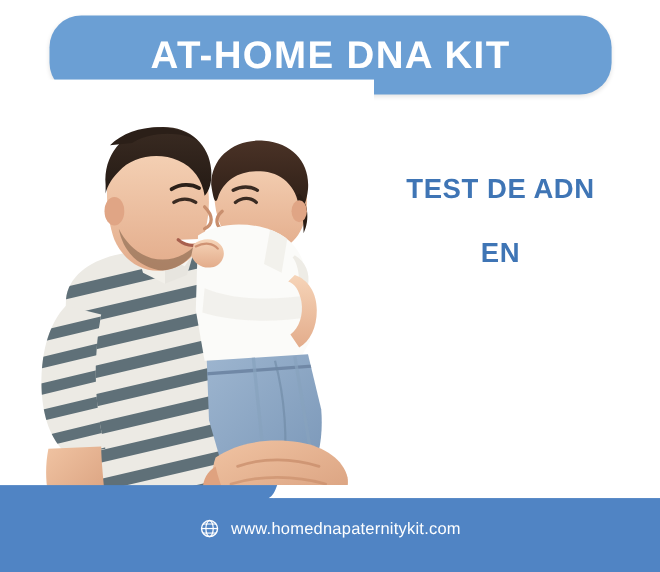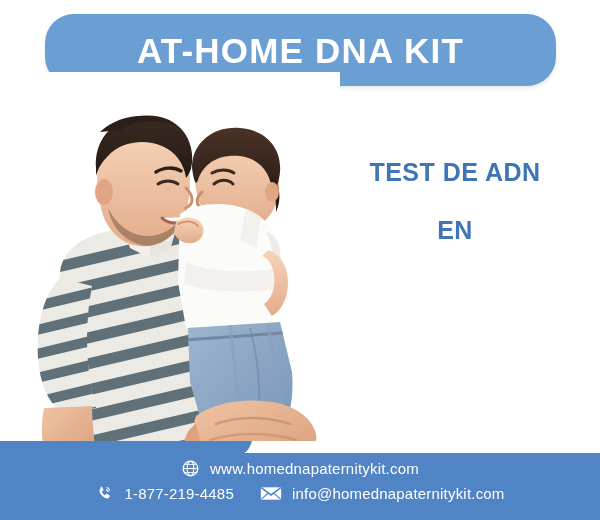--- a/index.html
+++ b/index.html
@@ -303,40 +303,15 @@
           <circle cx="12" cy="12" r="9.2" fill="none" stroke="#ffffff" stroke-width="1.6"></circle>
           <ellipse cx="12" cy="12" rx="4.2" ry="9.2" fill="none" stroke="#ffffff" stroke-width="1.4"></ellipse>
           <line x1="2.8" y1="12" x2="21.2" y2="12" stroke="#ffffff" stroke-width="1.4"></line>
           <line x1="4.2" y1="6.8" x2="19.8" y2="6.8" stroke="#ffffff" stroke-width="1.2"></line>
           <line x1="4.2" y1="17.2" x2="19.8" y2="17.2" stroke="#ffffff" stroke-width="1.2"></line>
         </svg>
       </span>
       <span class="f-text">www.homednapaternitykit.com</span>
     </div>
 
-    <div class="f-row row2">
-
-      <span class="f-item">
-        <span class="f-icon">
-          <svg width="19" height="19" viewBox="0 0 24 24" xmlns="http://www.w3.org/2000/svg" aria-hidden="true">
-            <path d="M7.2 3.4c.7-.3 1.5 0 1.9.7l1.4 2.5c.35.64.2 1.45-.36 1.9l-1.1.9c-.27.22-.36.6-.2.92.55 1.12 1.6 2.6 2.64 3.5.3.26.72.25.99-.02l.95-.95c.5-.5 1.3-.6 1.92-.23l2.4 1.4c.72.42 1 1.32.63 2.06-.5 1-1.45 2.1-2.8 2.2-3.1.25-9.8-5.6-9.9-9.5-.03-1.4.9-2.6 1.5-3.4z" fill="#ffffff"></path>
-            <path d="M15.2 4.6c1.6.5 2.9 1.8 3.4 3.4" fill="none" stroke="#ffffff" stroke-width="1.5" stroke-linecap="round"></path>
-            <path d="M14.6 7.5c.9.3 1.6 1 1.9 1.9" fill="none" stroke="#ffffff" stroke-width="1.5" stroke-linecap="round"></path>
-          </svg>
-        </span>
-        <span class="f-text">1-877-219-4485</span>
-      </span>
-
-      <span class="f-item">
-        <span class="f-icon">
-          <svg width="22" height="17" viewBox="0 0 26 19" xmlns="http://www.w3.org/2000/svg" aria-hidden="true">
-            <path d="M1 2.2h24v14.6H1z" fill="#ffffff"></path>
-            <path d="M1.4 2.6 13 11.2 24.6 2.6" fill="none" stroke="#5084c4" stroke-width="1.8"></path>
-            <path d="M1.4 16.4 9.6 9.2M24.6 16.4 16.4 9.2" fill="none" stroke="#5084c4" stroke-width="1.4"></path>
-          </svg>
-        </span>
-        <span class="f-text">info@homednapaternitykit.com</span>
-      </span>
-
-    </div>
   </div>
 
 </div>
 
 </body></html>

